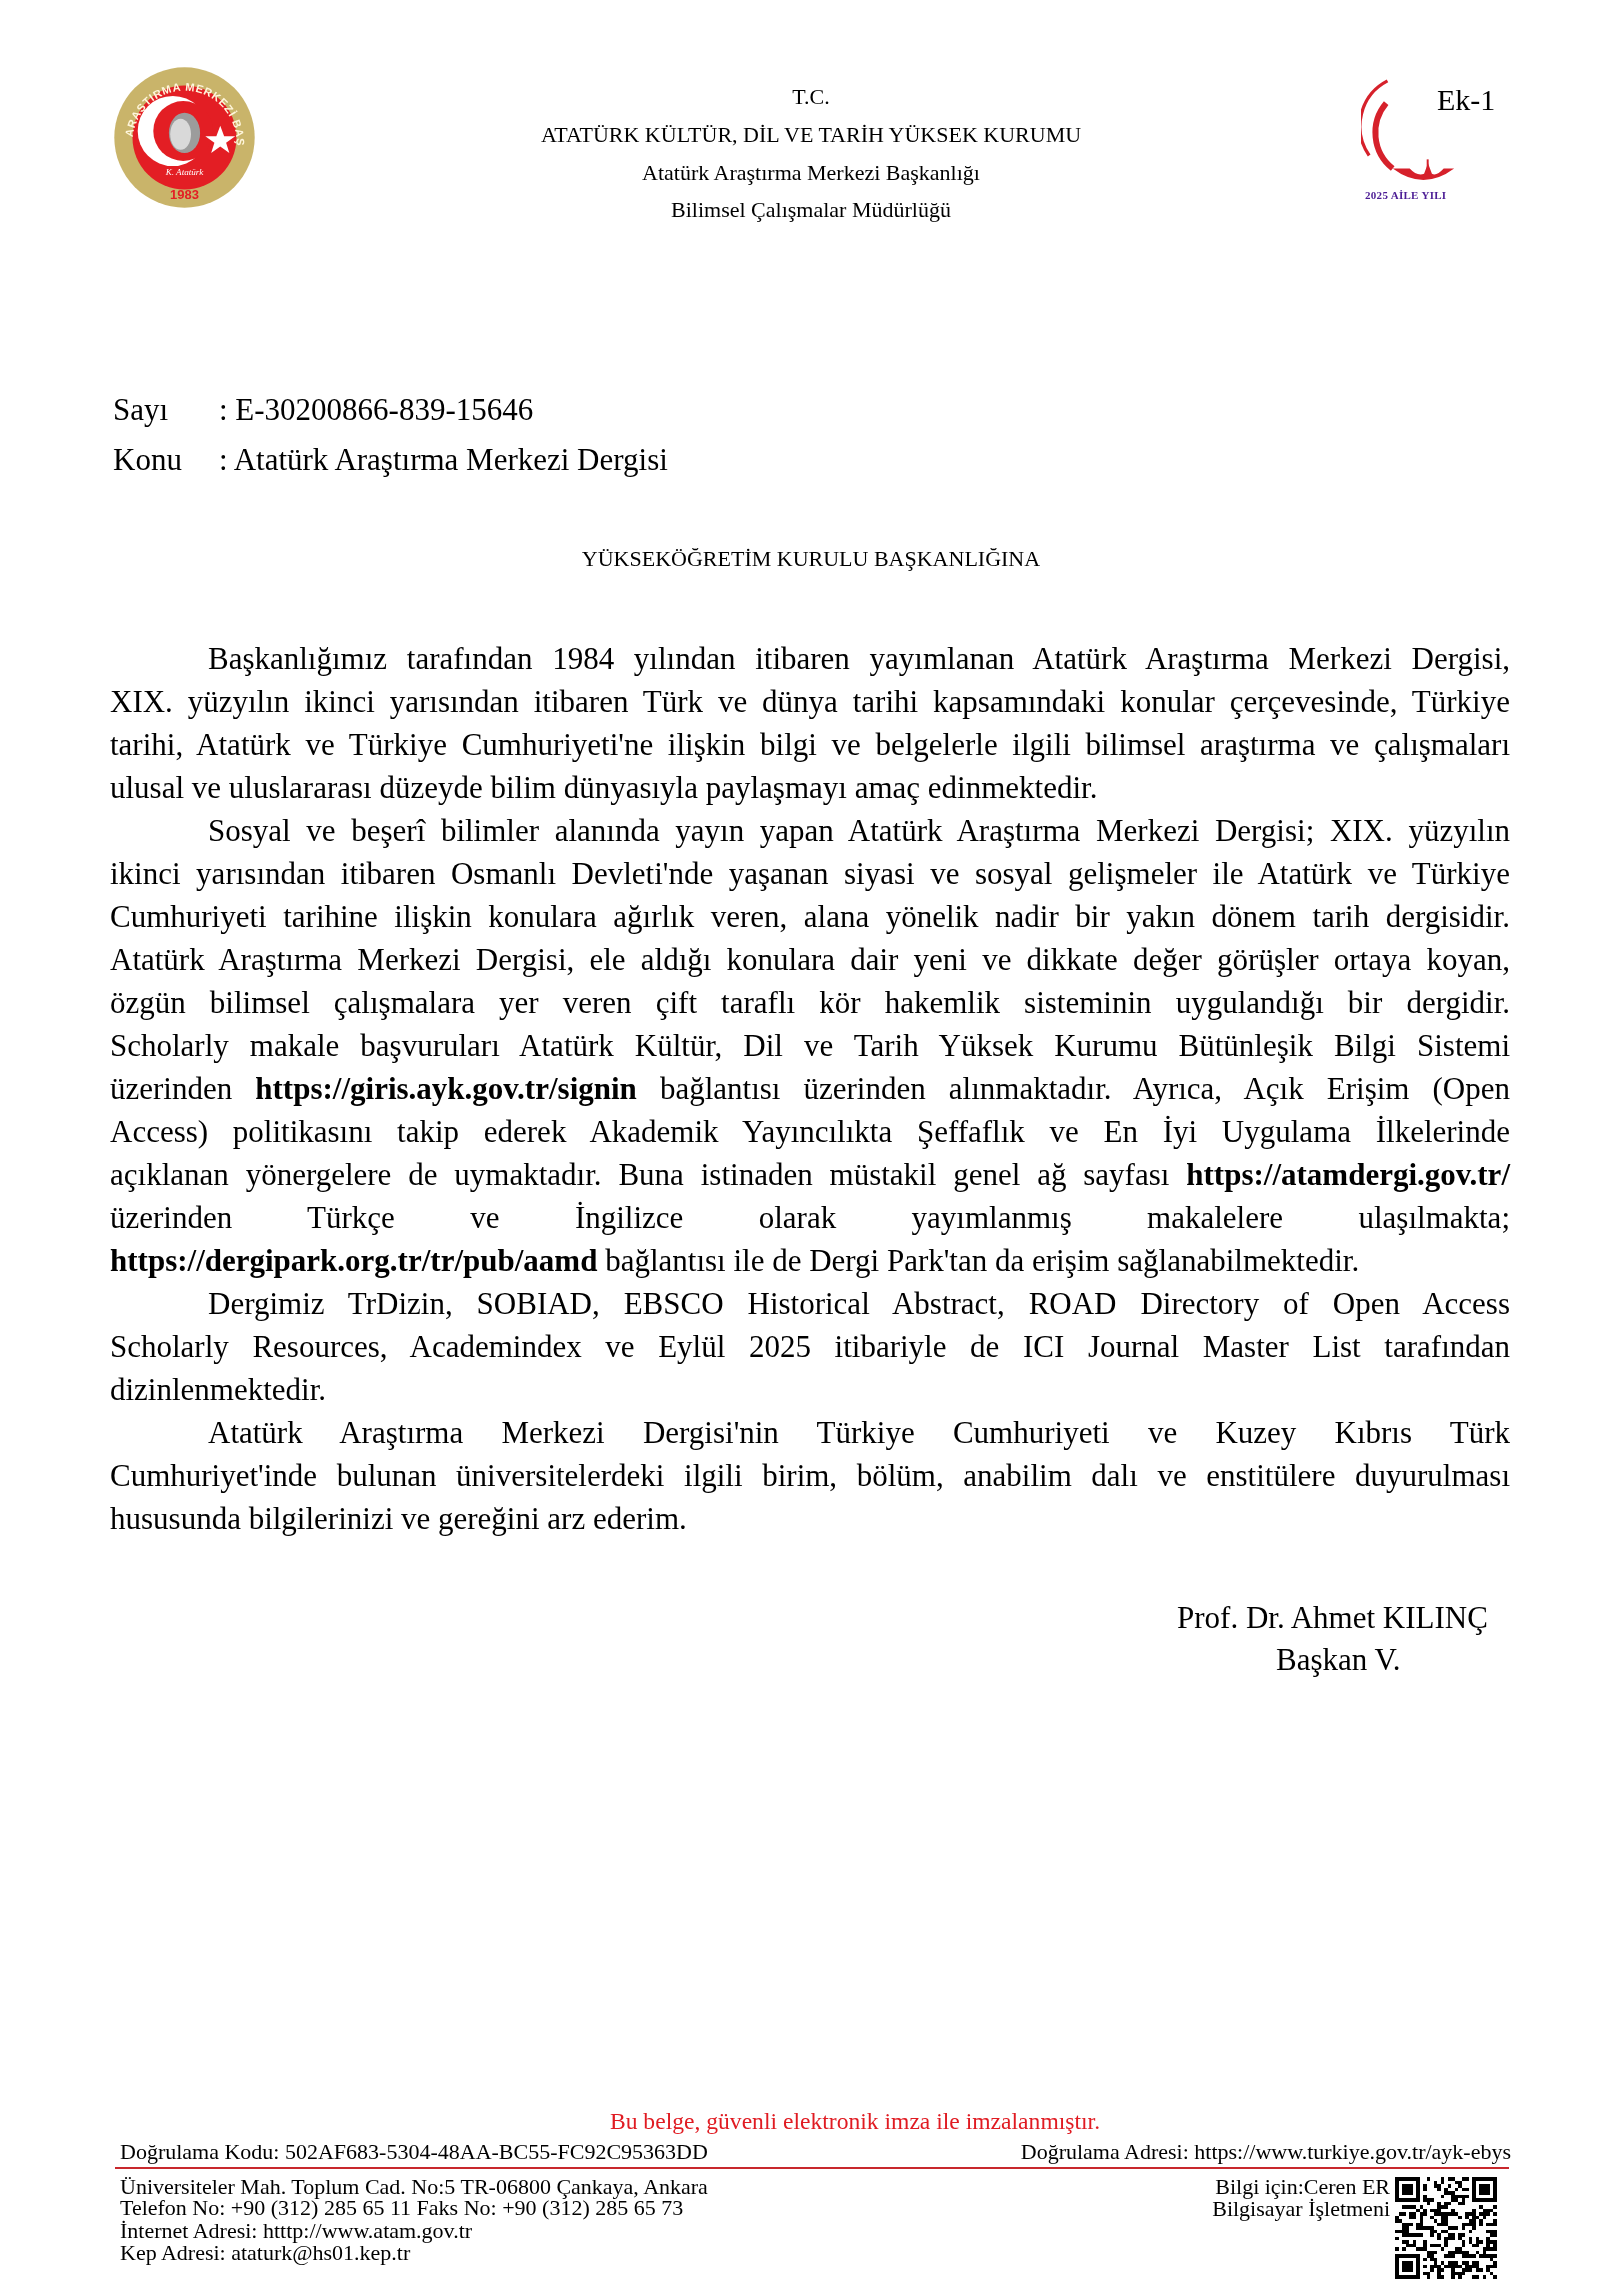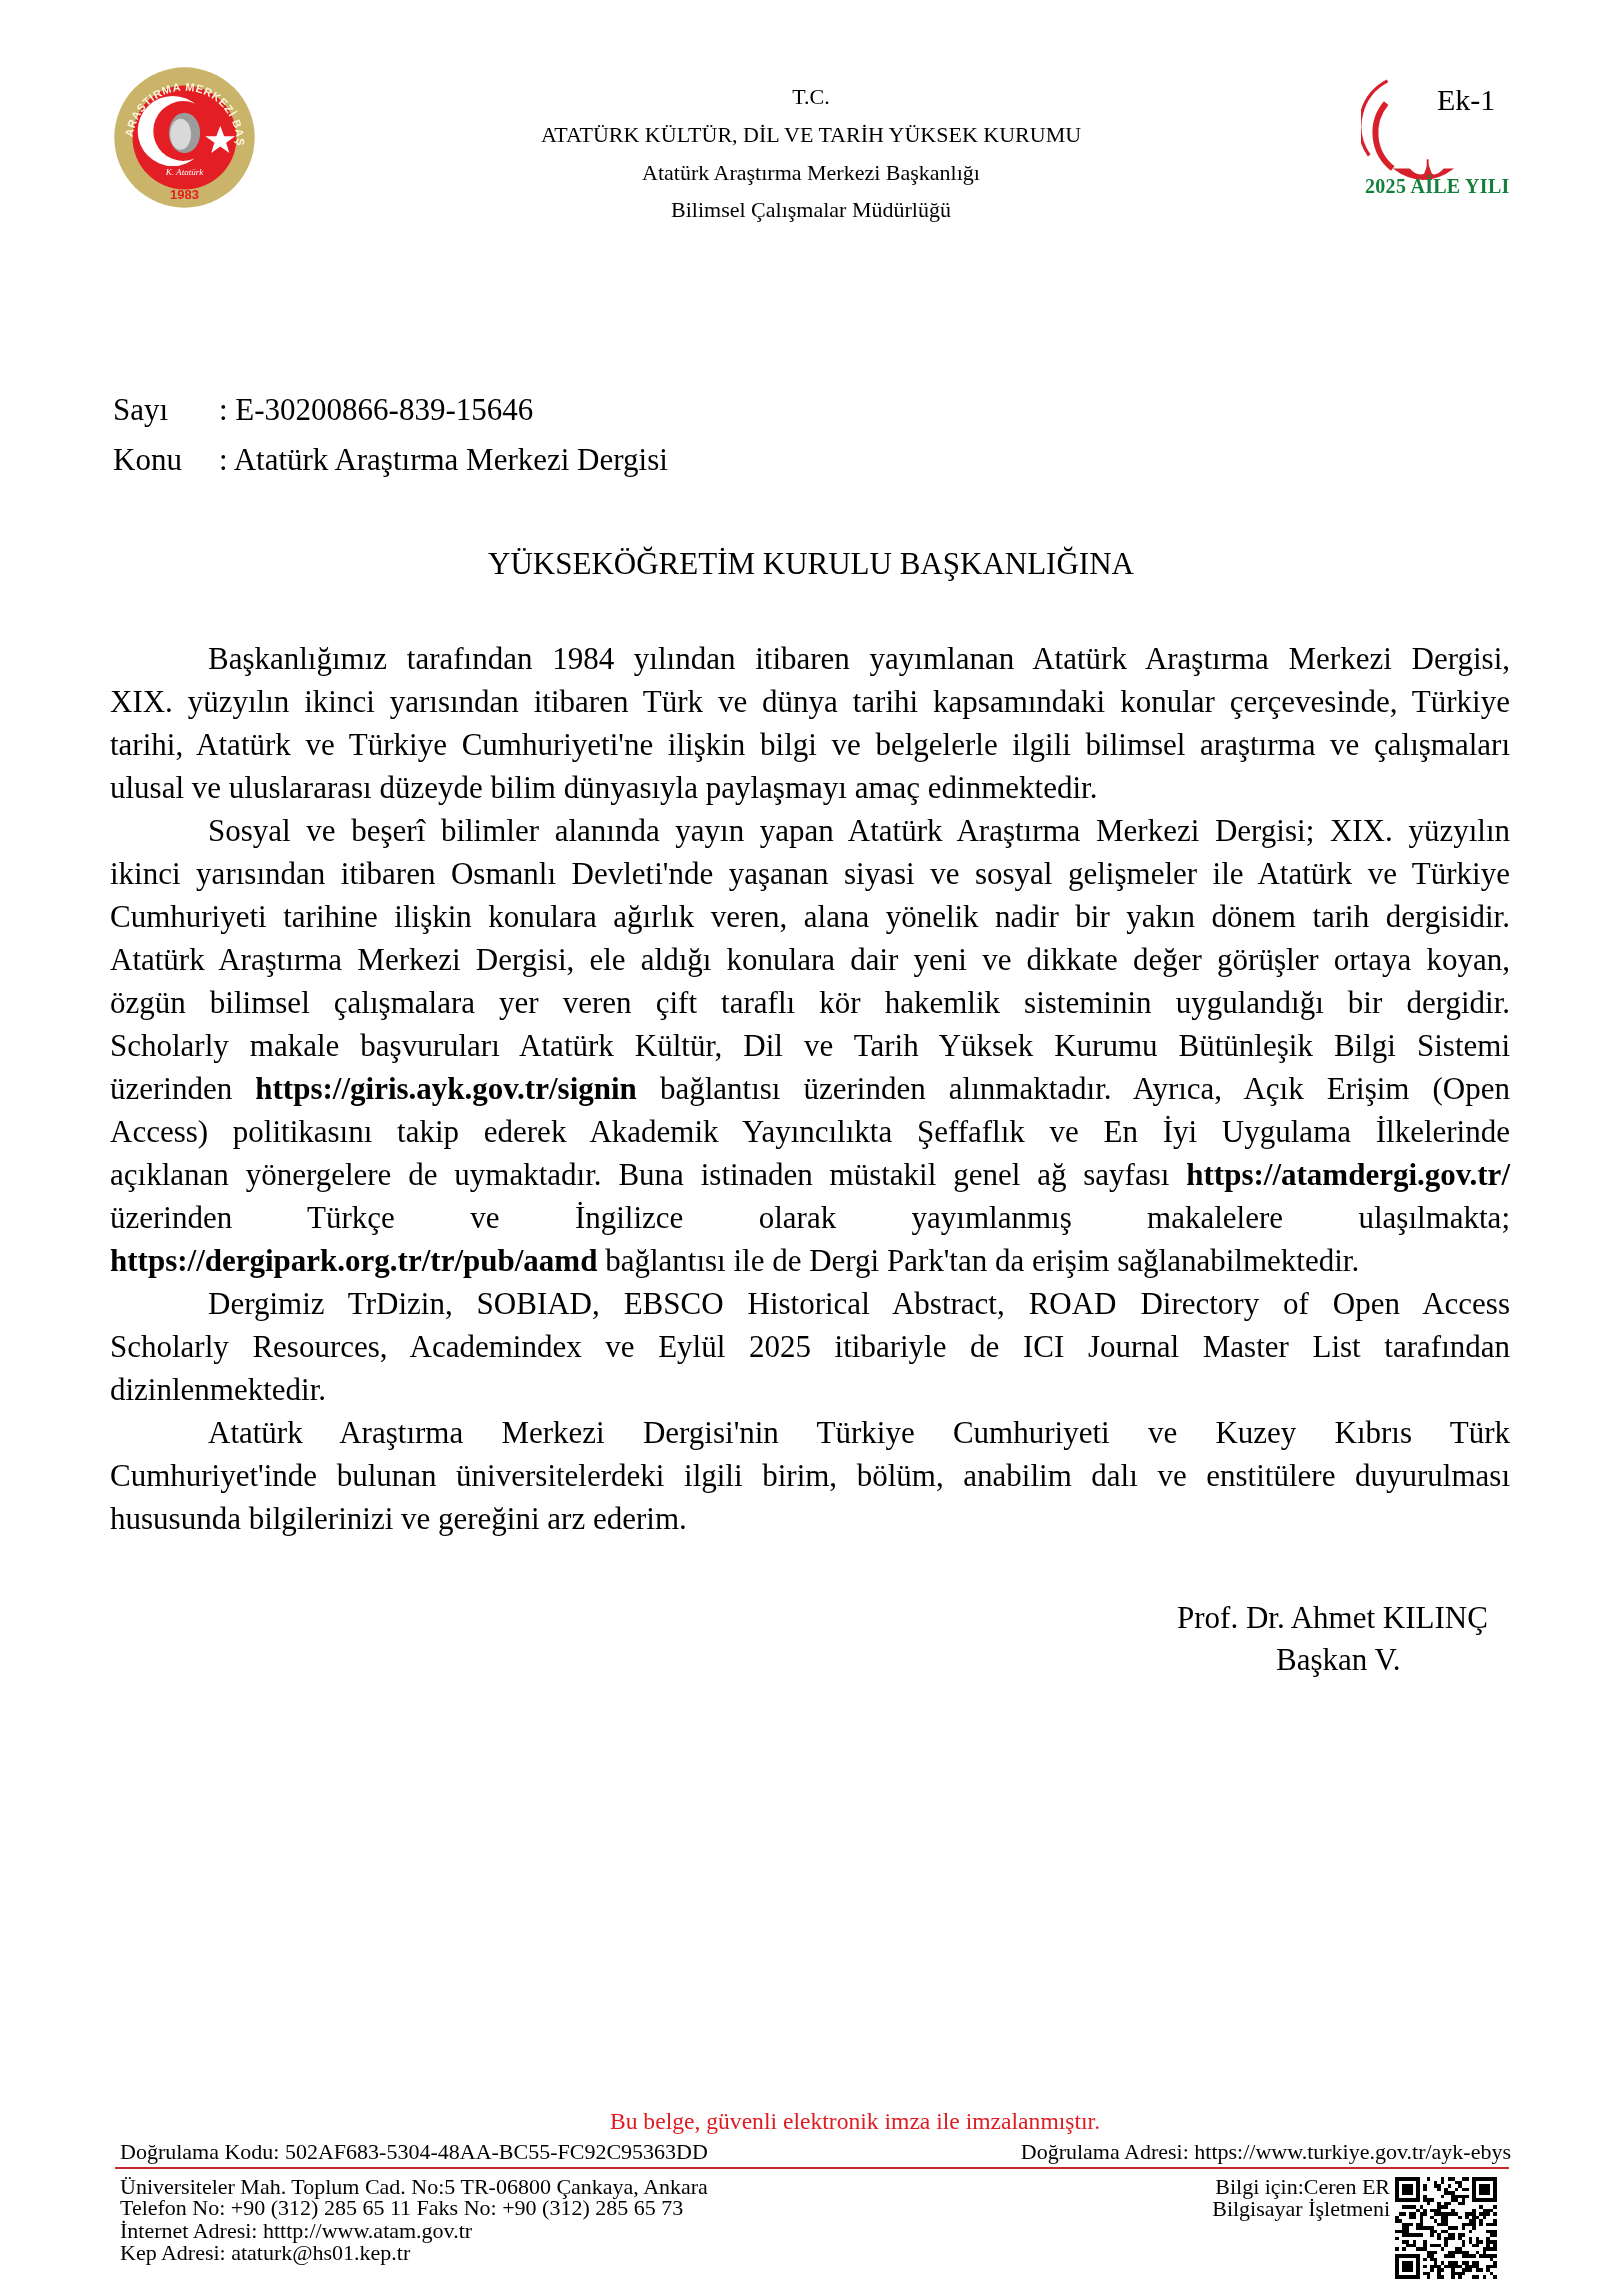--- a/index.html
+++ b/index.html
@@ -9,29 +9,29 @@
 
   
   #logo-left { left: 113px; top: 66px; width: 143px; height: 143px; }
   #logo-right { left: 1361px; top: 77px; width: 151px; height: 134px; }
   .hdr-line { position: absolute; left: 0; width: 1622px; text-align: center; font-size: 22px; line-height: 1; white-space: nowrap; }
   #hdr-tc { top: 86px; }
   #hdr-inst { top: 124px; }
   #hdr-dept { top: 162px; }
   #hdr-unit { top: 199px; }
   #ek-label { left: 1437px; top: 85px; font-size: 30px; line-height: 1; white-space: nowrap; }
-  #aile-text { left: 1365px; top: 176px; font-size: 20px; font-weight: bold; color: #15803d; letter-spacing: 0.3px; white-space: nowrap; line-height: 1; }
+  #aile-text { left: 1365px; top: 190px; font-size: 11px; font-weight: bold; color: #4c1d95; letter-spacing: 0.3px; white-space: nowrap; line-height: 1; }
 
   
   .meta-row { position: absolute; left: 113px; font-size: 31px; line-height: 1; white-space: nowrap; }
   .meta-row .lbl { display: inline-block; width: 106px; }
   #meta-sayi { top: 394px; }
   #meta-konu { top: 444px; }
 
-  #addressee { position: absolute; left: 0; width: 1622px; top: 548px; text-align: center; font-size: 31px; line-height: 1; white-space: nowrap; }
+  #addressee { position: absolute; left: 0; width: 1622px; top: 548px; text-align: center; font-size: 22px; line-height: 1; white-space: nowrap; }
 
   
   #body-text { position: absolute; left: 110px; top: 637px; width: 1400px; font-size: 31px; line-height: 43px; }
   .ln { display: block; height: 43px; white-space: nowrap; text-align: justify; text-align-last: justify; }
   .ln.last { text-align: left; text-align-last: left; }
   .ln.indent { padding-left: 98px; }
   .ln b { font-weight: bold; }
 
   
   .sig { position: absolute; font-size: 31px; line-height: 1; white-space: nowrap; }

